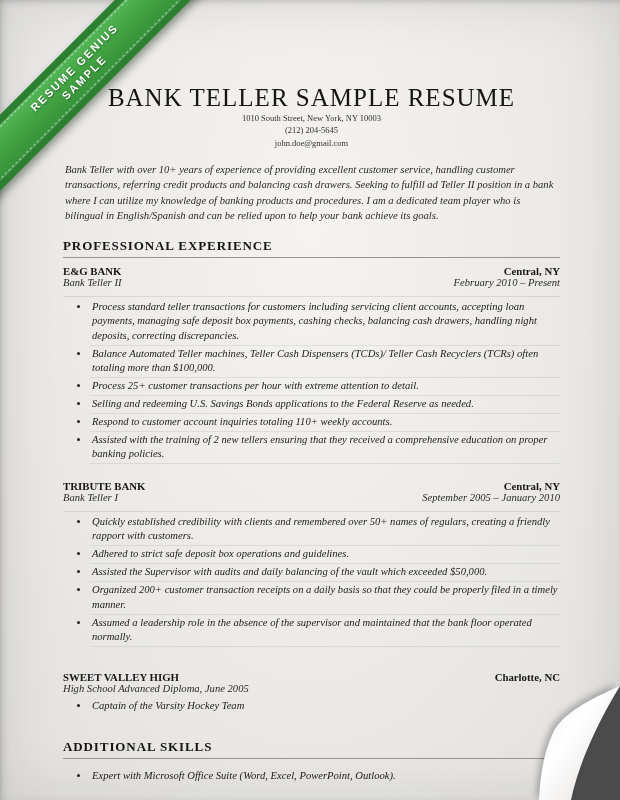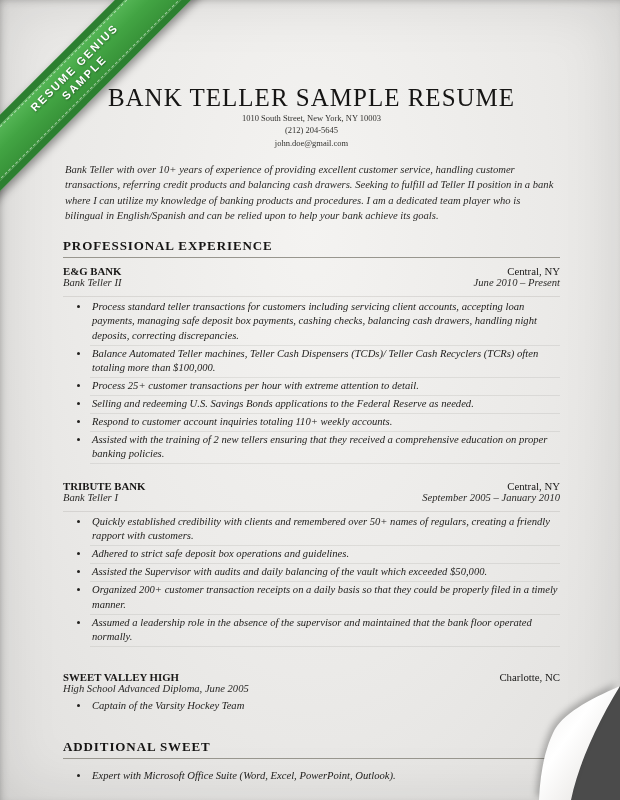--- a/index.html
+++ b/index.html
@@ -46,21 +46,21 @@
     padding-bottom: 3px;
   }
   .sec-experience { margin-top: 15px; }
   .sec-education  { margin-top: 24px; }
   .sec-skills     { margin-top: 24px; }
 
   .entry-head { display: flex; justify-content: space-between; margin-top: 7px; }
   .entry-head.second { margin-top: 16px; gap: 20px; }
   .org   { font-size: 10.8px; font-weight: bold; color: #181716; }
   .role  { font-size: 10.6px; font-style: italic; color: #2a2927; }
-  .loc   { font-size: 10.8px; font-weight: normal; text-align: right; color: #181716; }
+  .loc   { font-size: 10.8px; font-weight: bold; text-align: right; color: #181716; }
   .dates { font-size: 10.6px; font-style: italic; text-align: right; color: #2a2927; }
 
   ul.bullets {
     margin: 8px 0 0 0; padding: 2px 0 0 27px;
     border-top: 1px solid rgba(110,108,100,0.16);
     list-style: disc outside;
   }
   ul.bullets li {
     font-size: 10.6px; line-height: 1.33;
     padding: 1px 0 2px 2px;
@@ -119,21 +119,21 @@
     <div class="sec-experience">
       <div class="sec-heading">PROFESSIONAL EXPERIENCE</div>
 
       <div class="entry-head">
         <div>
           <div class="org">E&amp;G BANK</div>
           <div class="role">Bank Teller II</div>
         </div>
         <div>
           <div class="loc">Central, NY</div>
-          <div class="dates">June 2010 – Present</div>
+          <div class="dates">February 2010 – Present</div>
         </div>
       </div>
       <ul class="bullets">
         <li>Process standard teller transactions for customers including servicing client accounts, accepting loan payments, managing safe deposit box payments, cashing checks, balancing cash drawers, handling night deposits, correcting discrepancies.</li>
         <li>Balance Automated Teller machines, Teller Cash Dispensers (TCDs)/ Teller Cash Recyclers (TCRs) often totaling more than $100,000.</li>
         <li>Process 25+ customer transactions per hour with extreme attention to detail.</li>
         <li>Selling and redeeming U.S. Savings Bonds applications to the Federal Reserve as needed.</li>
         <li>Respond to customer account inquiries totaling 110+ weekly accounts.</li>
         <li>Assisted with the training of 2 new tellers ensuring that they received a comprehensive education on proper banking policies.</li>
       </ul>
@@ -166,21 +166,21 @@
         <div>
           <div class="loc">Charlotte, NC</div>
         </div>
       </div>
       <ul class="bullets plain">
         <li>Captain of the Varsity Hockey Team</li>
       </ul>
     </div>
 
     <div class="sec-skills">
-      <div class="sec-heading">ADDITIONAL SWEET</div>
+      <div class="sec-heading">ADDITIONAL SKILLS</div>
       <ul class="bullets plain" style="margin-top:7px">
         <li>Expert with Microsoft Office Suite (Word, Excel, PowerPoint, Outlook).</li>
 
       </ul>
     </div>
 
   </div>
 </div>
 
 <div class="ribbon-wrap">

